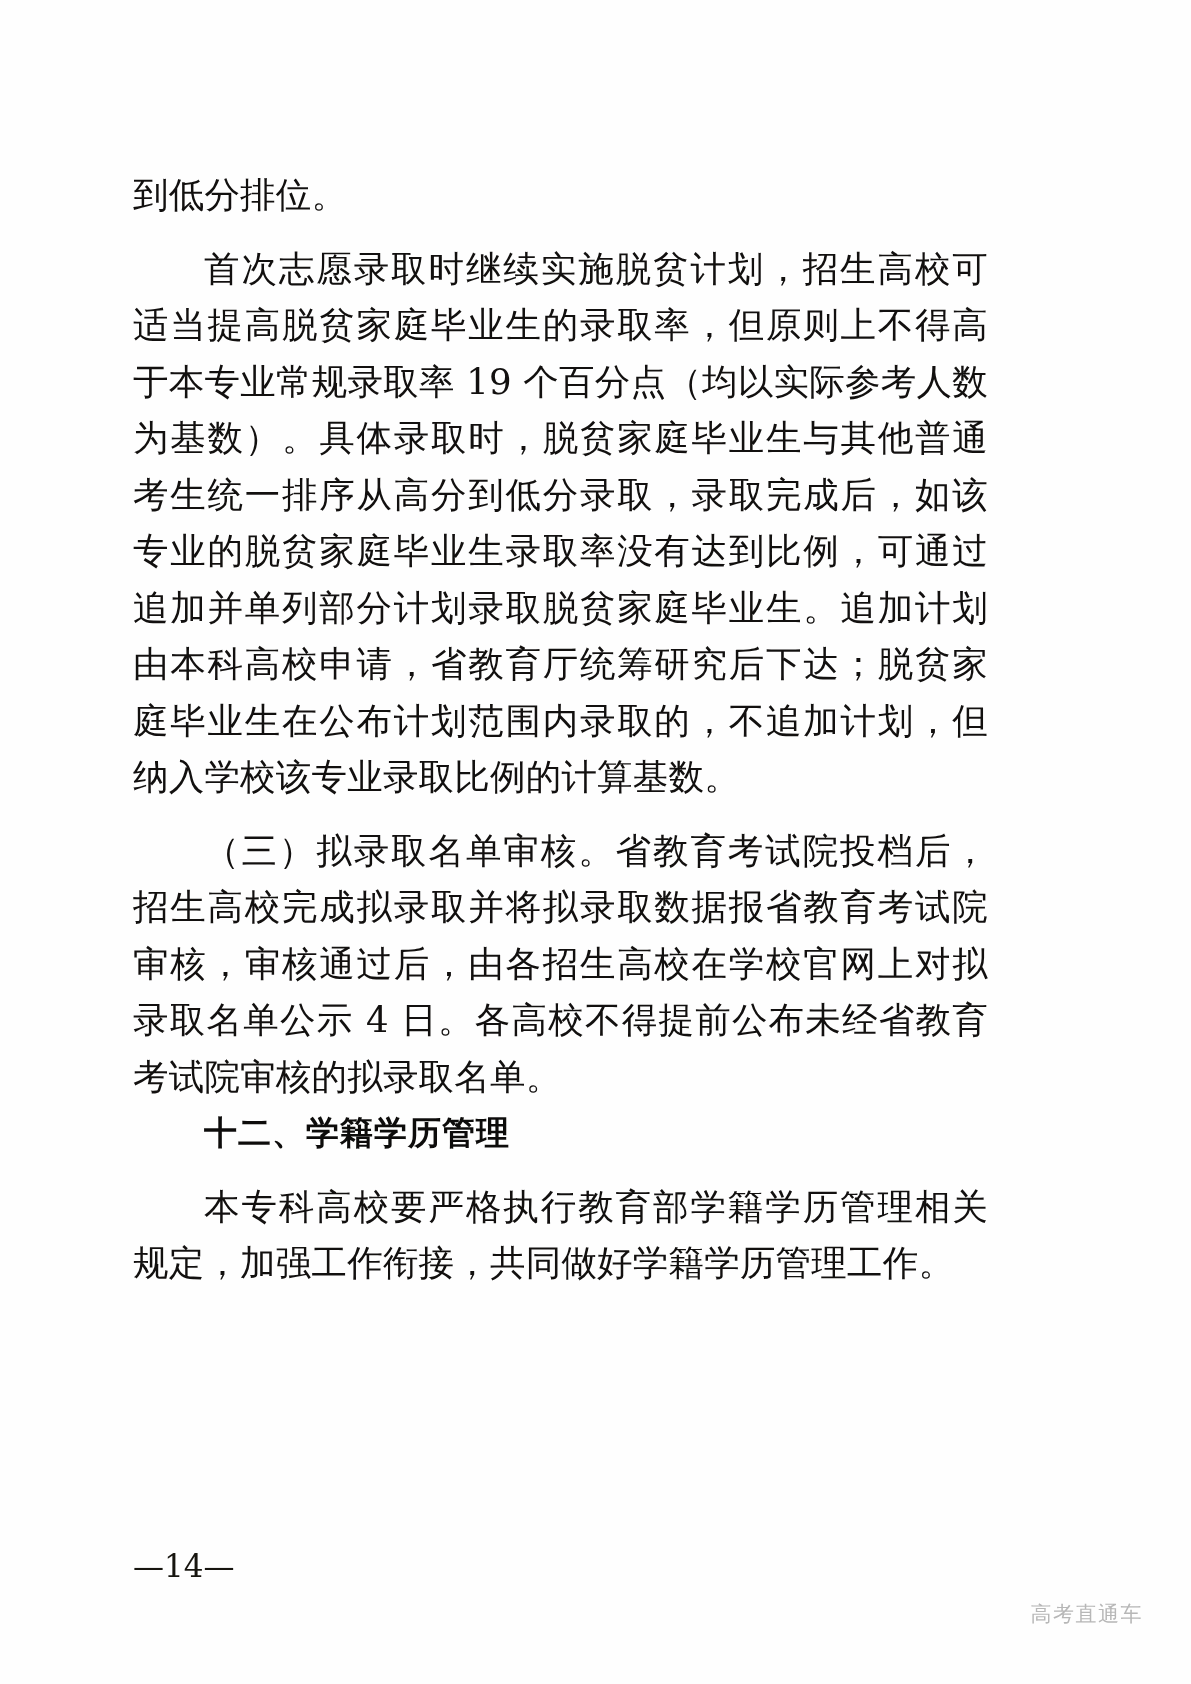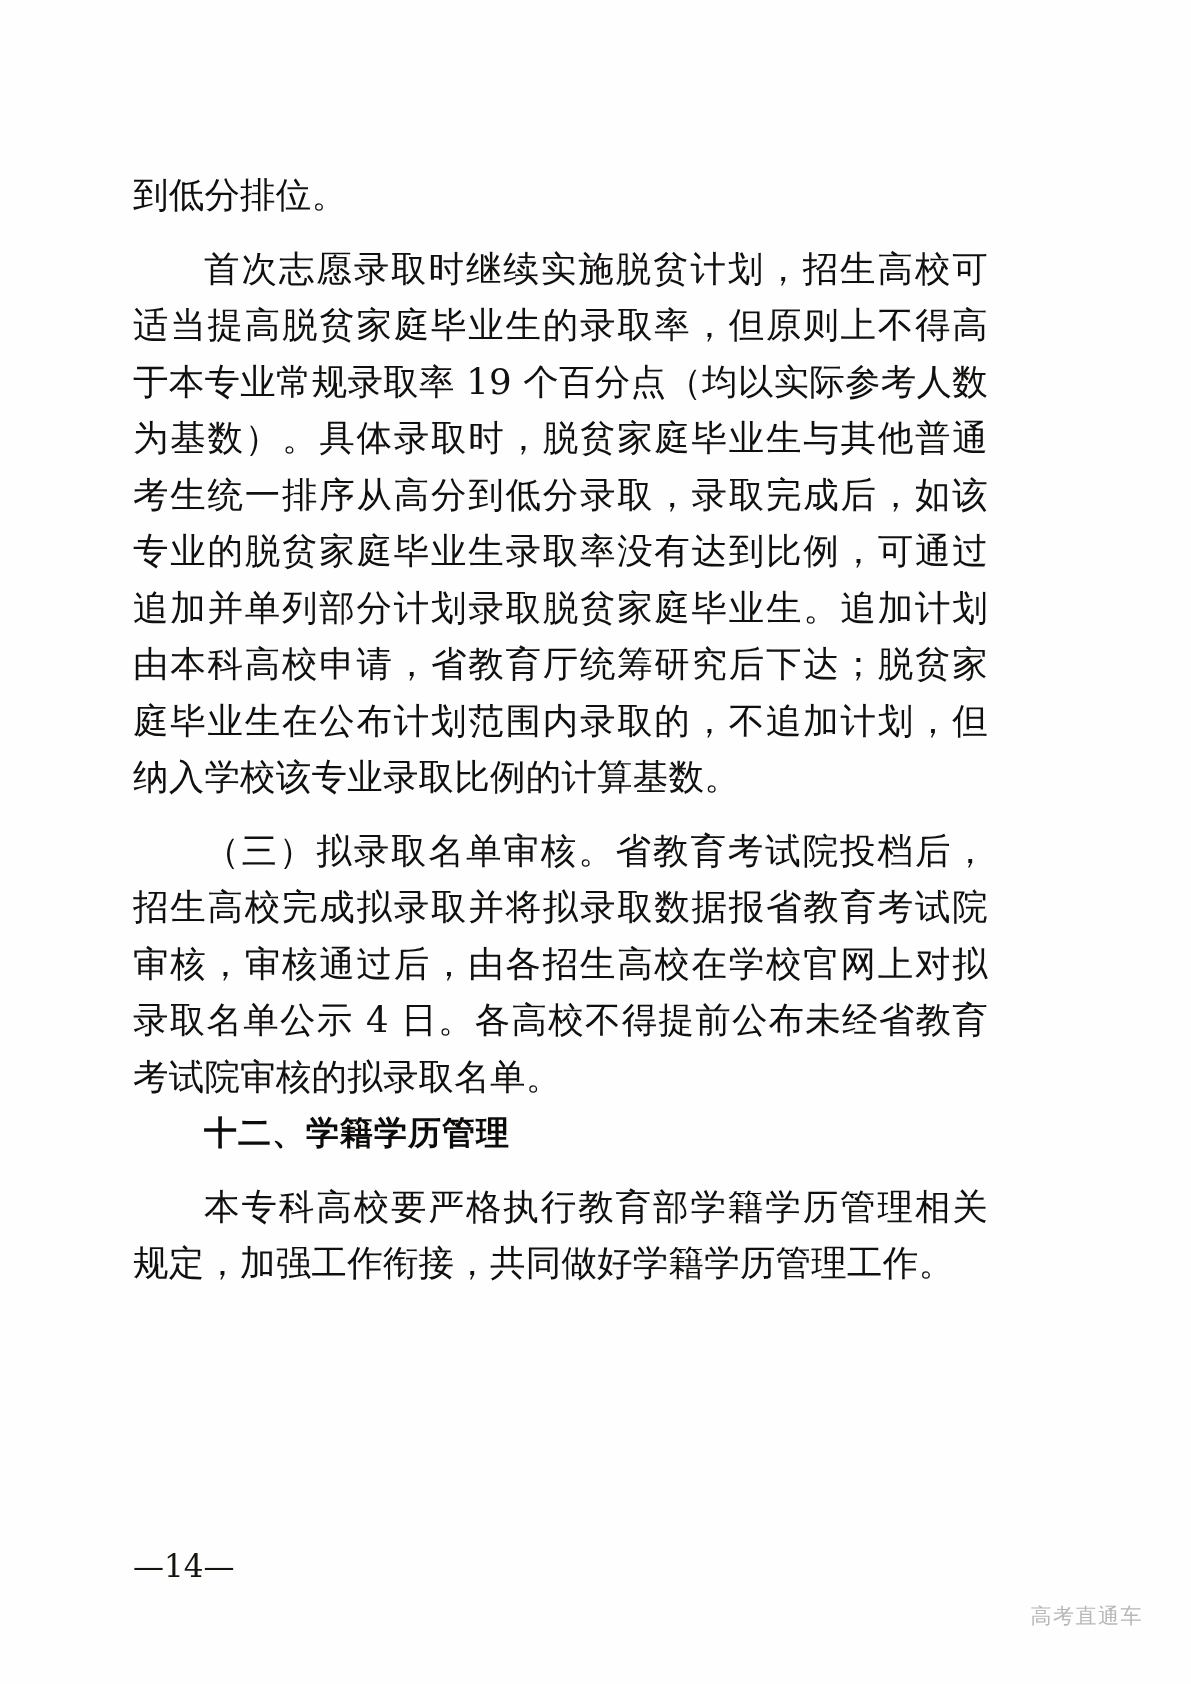--- a/index.html
+++ b/index.html
@@ -69,21 +69,21 @@
     margin-top: 48px;
   }
 
   .watermark {
     position: absolute;
     right: 48px;
     top: 1603px;
     font-size: 21px;
     line-height: 26px;
     color: #b7b7b7;
-    font-family: Liberation Serif, serif;
+    font-family: Liberation Mono, monospace;
     letter-spacing: 1.5px;
     user-select: none;
   }
 </style>
 </head>
 <body>
 
 <div class="page">
 
   <div class="page-body">

